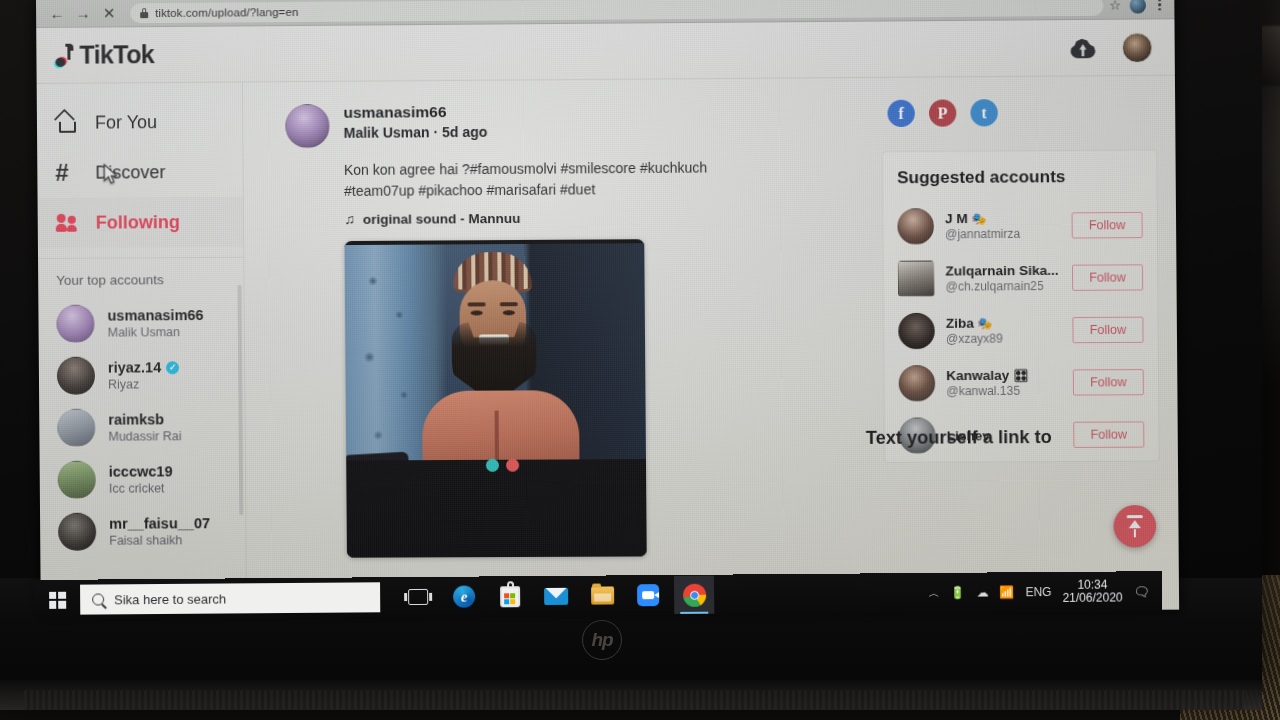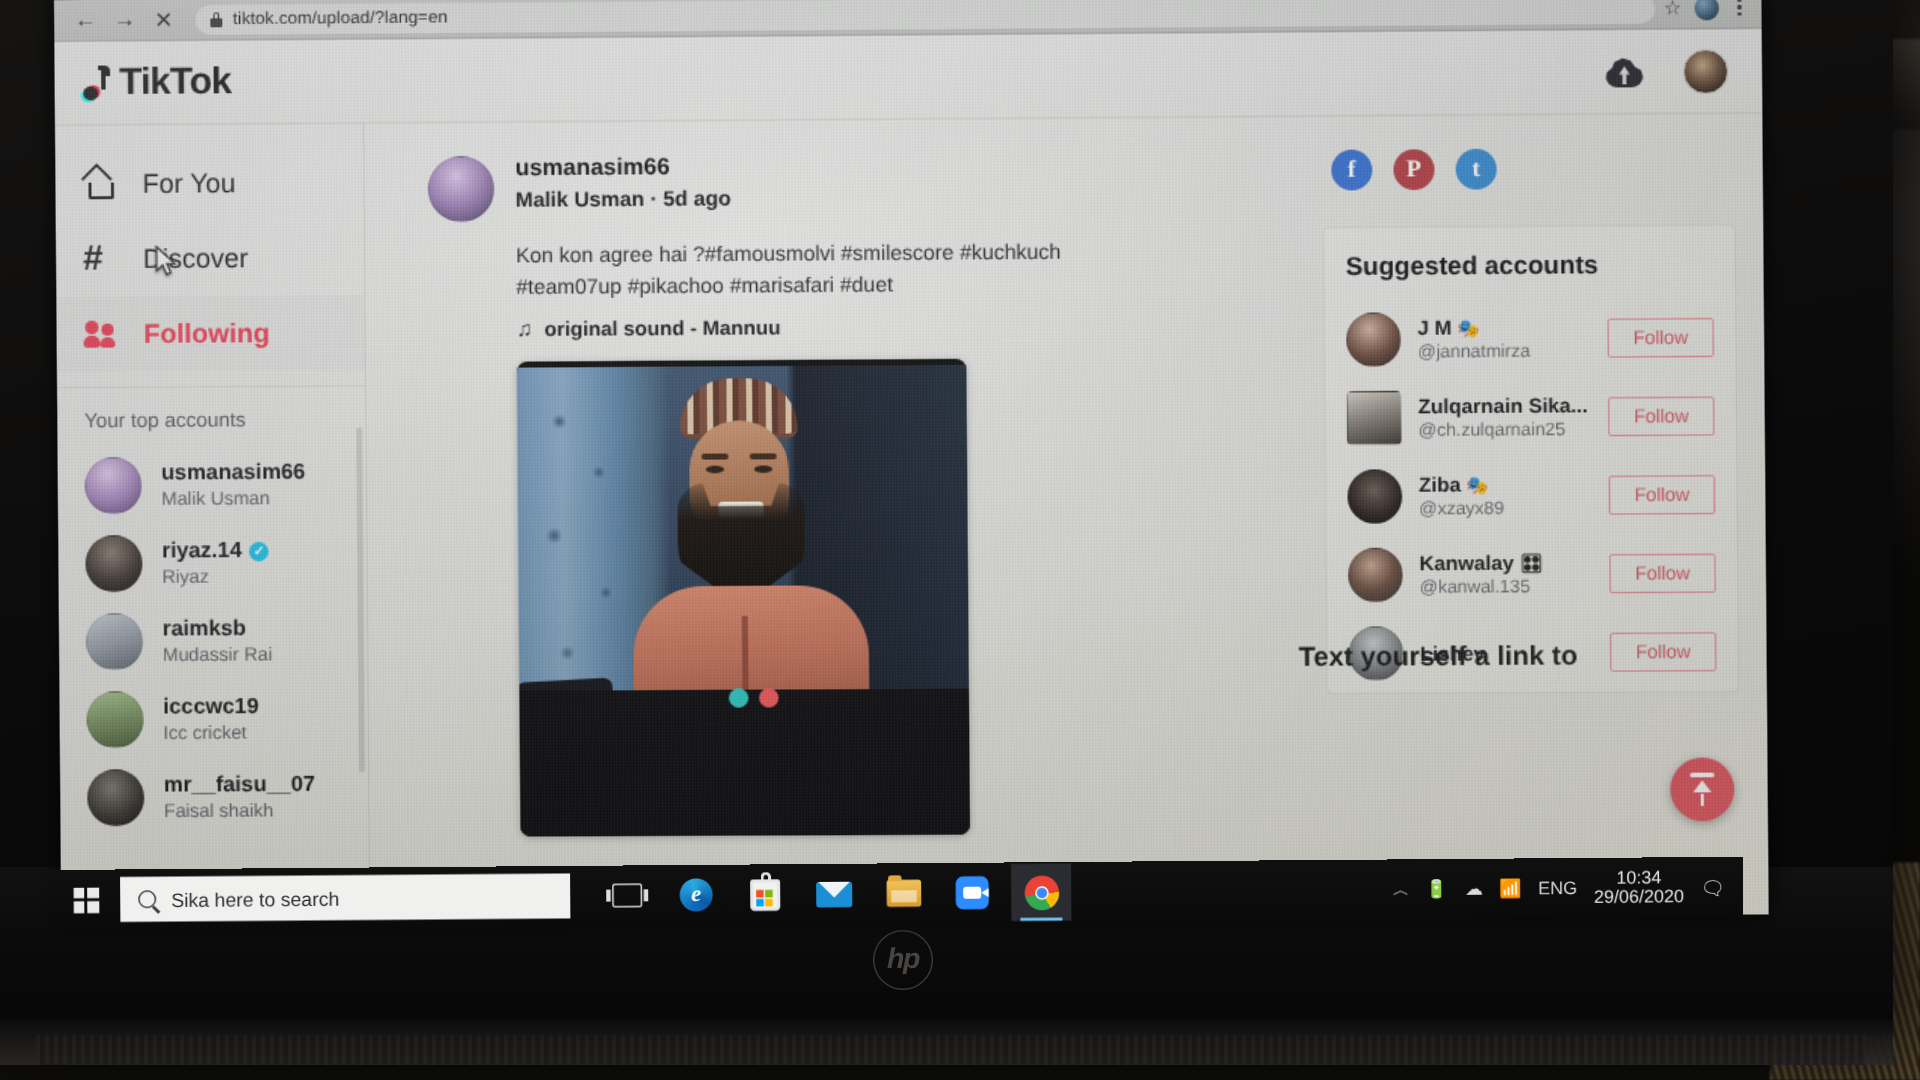--- a/index.html
+++ b/index.html
@@ -733,18 +733,18 @@
         </span>
     </div>
     <div class="tray">
       <span class="tray-chevron">︿</span>
       <span class="tray-ic">🔋</span>
       <span class="tray-ic">☁</span>
       <span class="tray-ic">📶</span>
       <span class="tray-ic">ENG</span>
       <span class="tray-clock">
         <div>10:34</div>
-        <div>29/06/2020</div>
+        <div>21/06/2020</div>
       </span>
       <span class="tray-notify">🗨</span>
     </div>
   </div>
 </div>
 
 </body></html>

